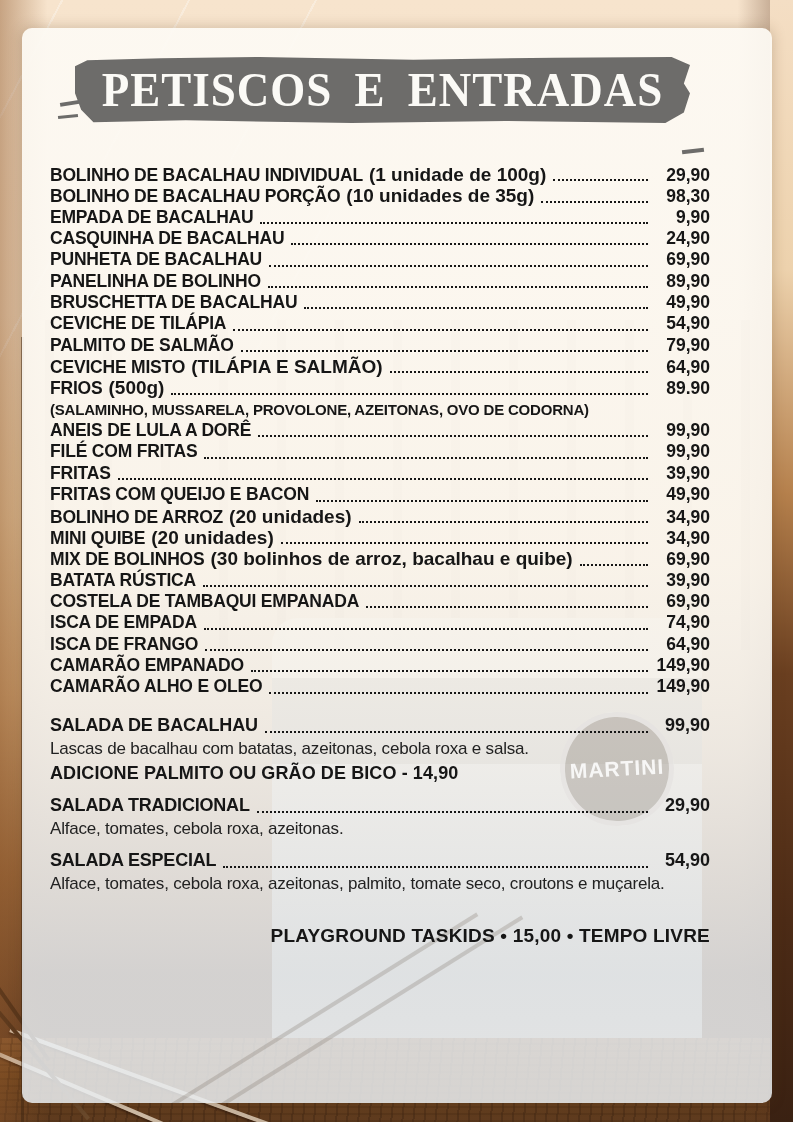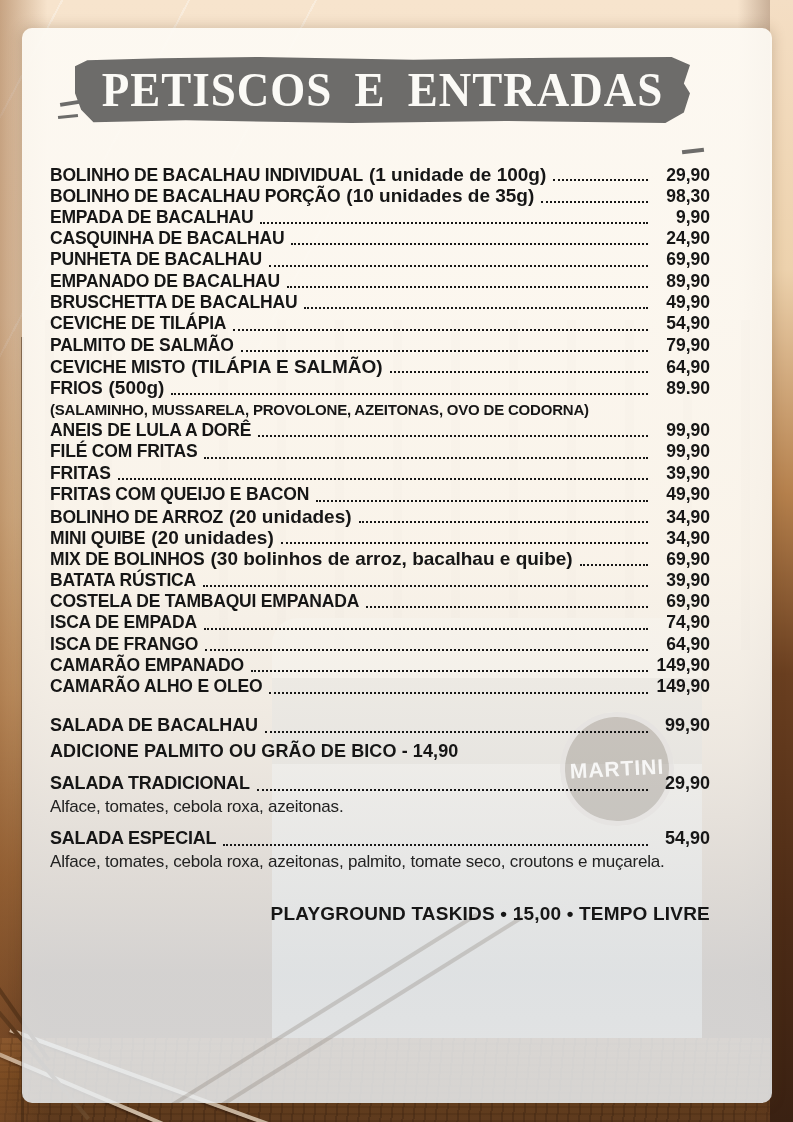--- a/index.html
+++ b/index.html
@@ -147,21 +147,21 @@
     <span class="dots"></span>
     <span class="price">24,90</span>
   </div>
           <div class="row">
     <span class="name">PUNHETA DE BACALHAU</span>
 
     <span class="dots"></span>
     <span class="price">69,90</span>
   </div>
           <div class="row">
-    <span class="name">EMPANADO DE BACALHAU</span>
+    <span class="name">PANELINHA DE BOLINHO</span>
 
     <span class="dots"></span>
     <span class="price">89,90</span>
   </div>
           <div class="row">
     <span class="name">BRUSCHETTA DE BACALHAU</span>
 
     <span class="dots"></span>
     <span class="price">49,90</span>
   </div>
@@ -273,20 +273,21 @@
   </div>
         </div>
 
       <div class="salads">
           <div class="salad">
     <div class="row">
       <span class="name">SALADA DE BACALHAU</span>
       <span class="dots"></span>
       <span class="price">99,90</span>
     </div>
+    <div class="desc">Lascas de bacalhau com batatas, azeitonas, cebola roxa e salsa.</div>
     <div class="extra">ADICIONE PALMITO OU GRÃO DE BICO - 14,90</div>
   </div>
           <div class="salad">
     <div class="row">
       <span class="name">SALADA TRADICIONAL</span>
       <span class="dots"></span>
       <span class="price">29,90</span>
     </div>
     <div class="desc">Alface, tomates, cebola roxa, azeitonas.</div>
 

